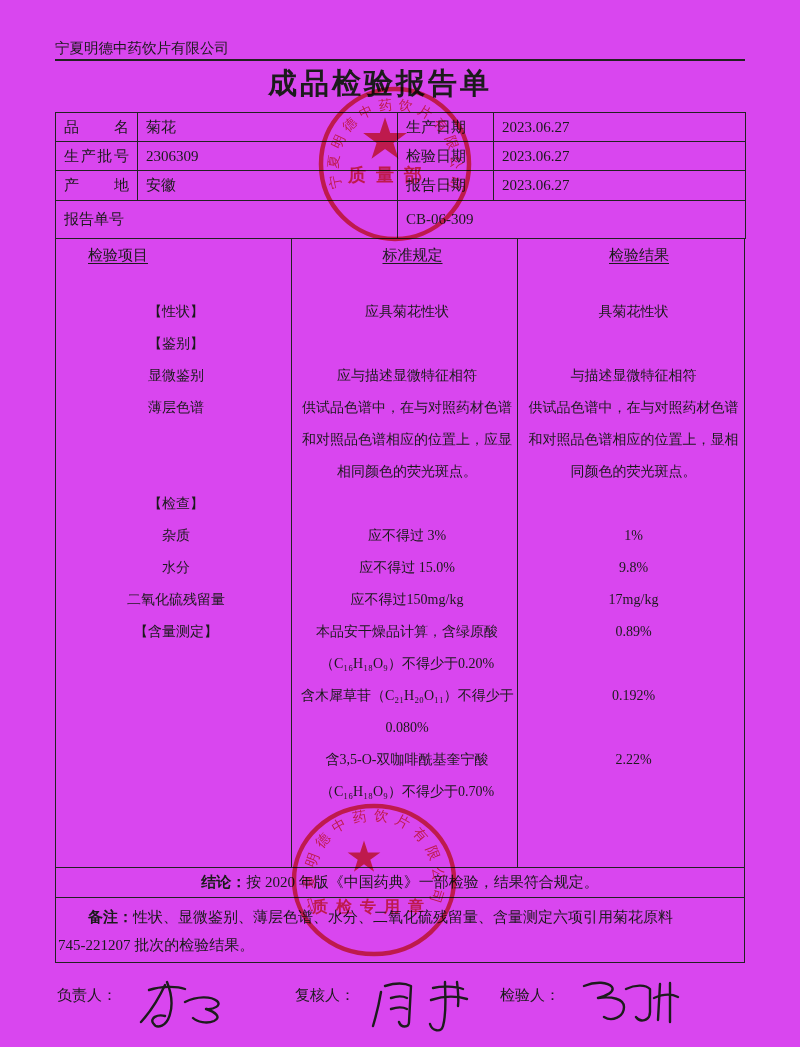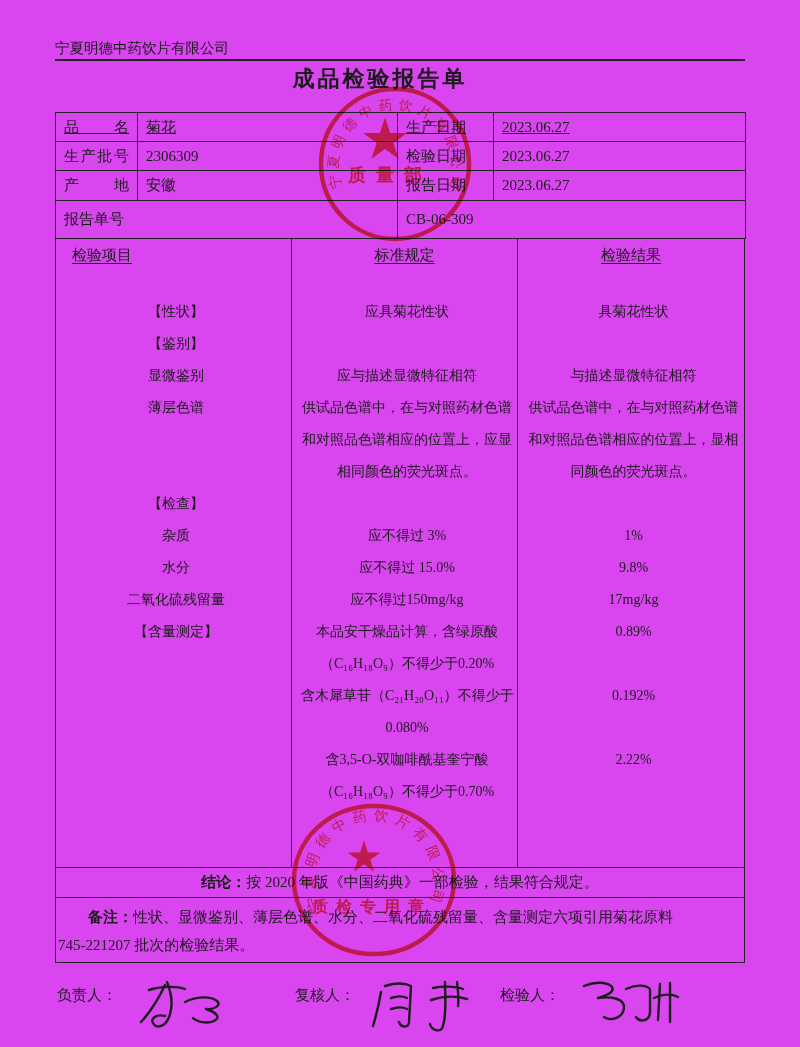--- a/index.html
+++ b/index.html
@@ -7,36 +7,36 @@
     position:relative;width:800px;height:1047px;background:#d946ef;
     font-family:"Liberation Serif","DejaVu Serif",serif;color:var(--ink,#1b1b1b);
     overflow:hidden;
   }
   
   .hdr{position:absolute;left:55px;top:32px;width:690px;height:26px;
        display:flex;justify-content:space-between;align-items:flex-end;font-size:14.5px;}
   .hdr-rule{position:absolute;left:55px;top:59px;width:690px;border-top:2px solid var(--line,#222);}
   .title{position:absolute;left:0;top:64px;width:760px;text-align:center;
          font-family:"Liberation Sans","DejaVu Sans",sans-serif;
-         font-weight:bold;font-size:22px;letter-spacing:3px;}
+         font-weight:bold;font-size:29px;letter-spacing:3px;}
   
   table.info{position:absolute;left:55px;top:112px;width:690px;border-collapse:collapse;table-layout:fixed;}
   table.info td{border:1px solid var(--line,#222);font-size:15px;padding:0 8px;vertical-align:middle;}
   td.jlabel{text-align:justify;text-align-last:justify;}
-  tr.r1 td{height:28px;text-decoration:underline;} tr.r2 td{height:28px;} tr.r3 td{height:29px;} tr.r4 td{height:37px;}
+  tr.r1 td{height:28px;} tr.r2 td{height:28px;} tr.r3 td{height:29px;} tr.r4 td{height:37px;}
   
   .doc-table{position:absolute;left:55px;top:238px;width:690px;
              border-left:1px solid var(--line,#222);border-right:1px solid var(--line,#222);
              border-bottom:1px solid var(--line,#222);box-sizing:border-box;}
   .cols{display:flex;height:629px;}
   .coln{box-sizing:border-box;position:relative;}
   .coln.c1{width:236px;border-right:1px solid var(--line,#222);}
   .coln.c2{width:226px;border-right:1px solid var(--line,#222);}
   .coln.c3{width:226px;}
-  .col-head{position:absolute;top:8px;left:0;right:0;font-size:15px;}
+  .col-head{position:absolute;top:8px;left:16px;right:0;font-size:15px;}
   .c1 .col-head{padding-left:16px;}
   .c2 .col-head,.c3 .col-head{text-align:center;}
   .col-head span{text-decoration:underline;text-underline-offset:3px;}
   .col-lines{position:absolute;top:58px;left:9px;right:4px;font-size:14px;text-align:center;}
   .tline{height:32px;line-height:32px;white-space:nowrap;overflow:visible;}
   
   .concl{height:30px;border-top:1px solid var(--line,#222);box-sizing:border-box;
          display:flex;align-items:center;justify-content:center;font-size:15px;}
   .concl b{font-weight:bold;}
   .remark{height:65px;border-top:1px solid var(--line,#222);box-sizing:border-box;

